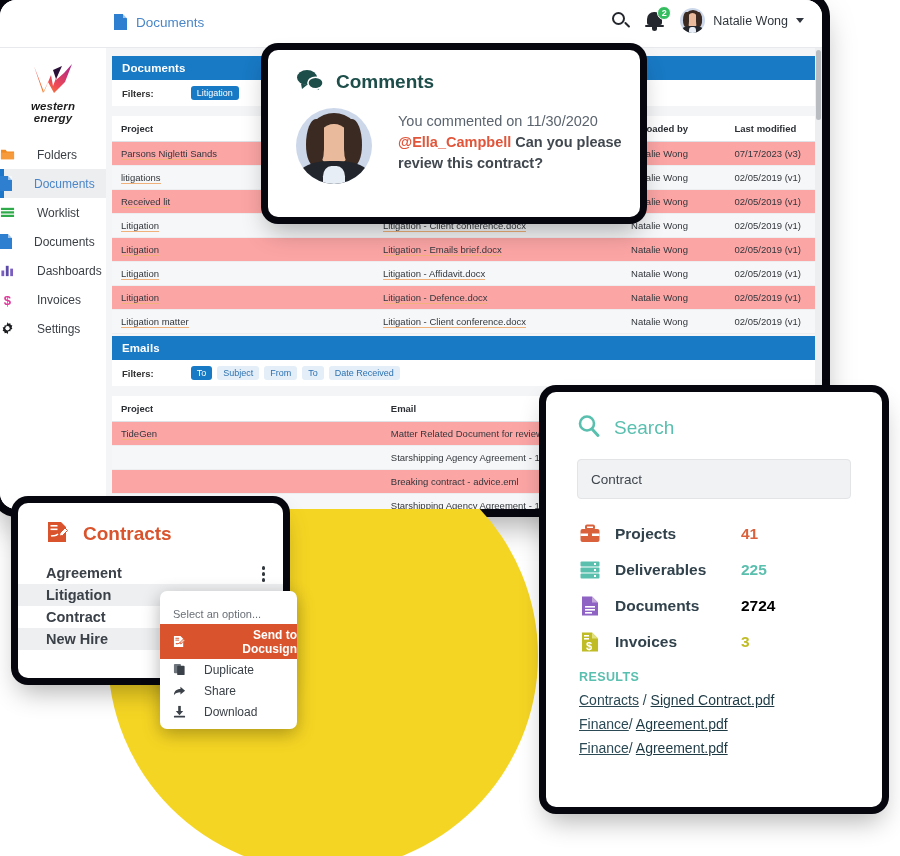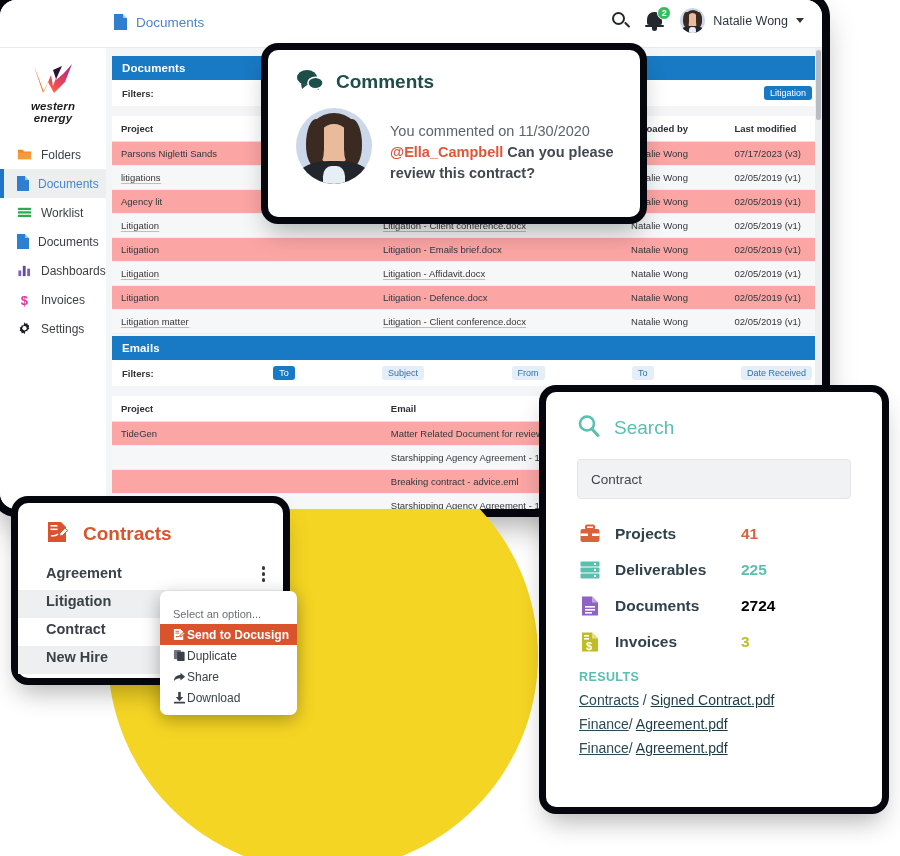--- a/index.html
+++ b/index.html
@@ -66,70 +66,70 @@
   .avatar .body { position:absolute; left:4%; bottom:-10%; width:92%; height:40%;
      background:#22262c; border-radius:44% 44% 0 0; }
   .avatar .shirt{ position:absolute; left:36%; bottom:-10%; width:28%; height:34%;
      background:#e8eef5; border-radius:40% 40% 0 0;}
 
   #app-body { display:flex; height:461px; }
   #sidebar { width:106px; flex:none; background:#fff; padding-top:10px; }
   #logo-wrap { text-align:center; padding:4px 0 16px;font-style:italic; }
   #logo-mark { width:44px; height:34px; margin:0 auto 4px; position:relative; }
   #logo-text { font-size:11.5px; line-height:12px; color:#1e1e1e; font-weight:600; letter-spacing:.1px;}
-  .nav-item { display:flex; align-items:center; gap:9px; height:29px; padding-left:17px;
+  .nav-item { display:flex; align-items:center; gap:22px; height:29px; 
               font-size:12px; color:#3a3f45; cursor:pointer; position:relative;}
   .nav-item.active { background:#eceef0; color:#4a86c8; }
   .nav-item.active:before{ content:""; position:absolute; left:0; top:0; bottom:0; width:4px; background:#1e76c8;}
   .nav-icon { width:15px; height:15px; flex:none; position:relative; }
 
   #content { flex:1; min-width:0; background:#f4f5f7; padding:8px 0 0 6px; position:relative;}
   .section-bar { background:#1879c4; color:#fff; font-size:11.5px; font-weight:bold;
                  padding:6px 10px; letter-spacing:.1px;}
   .filters-row { background:#fff; display:flex; align-items:center; gap:5px;
-                 padding:6px 10px; font-size:9.5px; color:#333;justify-content:space-between; }
+                 padding:6px 10px; font-size:9.5px; color:#333; }
   .filters-row .flabel{ font-weight:bold; margin-right:32px;}
   .chip { background:#e3eef8; color:#2d72b0; border-radius:3px; padding:2px 6px; font-size:9px; cursor:pointer;}
   .chip.on { background:#1879c4; color:#fff; }
   table.grid { width:100%; border-collapse:collapse; background:#fca5a5; table-layout:fixed;margin-top:10px;}
   table.grid th { text-align:left; font-size:9.5px; font-weight:bold; color:#2b2f34;
                   padding:7px 9px; border-bottom:1px solid #dfe2e6; background:#fff;}
   table.grid td { font-size:9.5px; color:#32363b; padding:6px 9px; border-bottom:1px solid #eceef0;}
   table.grid tbody tr:nth-child(even) { background:#f6f7f8; }
   td.link-cell span { border-bottom:1px solid #f0b27a; }
   .scrollbar-v { position:absolute; right:0; top:0; width:7px; height:100%; background:#eceef0;}
   .scrollbar-v .thumb{ position:absolute; left:1px; top:2px; width:5px; height:70px;
                        background:#b9bdc2; border-radius:3px;}
 
   
   #comments-card { left:268px; top:50px; width:372px; height:167px; }
   #comments-head { display:flex; align-items:center; gap:12px; padding:18px 0 0 28px;}
   #comments-title { font-size:19px; font-weight:bold; color:#1d4e4a; }
-  #comment-body { display:flex; gap:18px; padding:12px 14px 0 28px;align-items:flex-end; }
+  #comment-body { display:flex; gap:26px; padding:12px 14px 0 28px; }
   #comment-text { font-size:14.5px; color:#4c5560; line-height:21px; padding-top:3px;}
   #comment-meta { color:#5b646e; }
   #comment-mention { color:#e1553a; font-weight:bold; }
   #comment-msg { color:#41484f; font-weight:600;}
 
   
   #contracts-card { left:18px; top:503px; width:265px; height:175px; }
   #contracts-head { display:flex; align-items:center; gap:13px; padding:17px 0 0 28px;}
   #contracts-title { font-size:19px; font-weight:bold; color:#d9532c;}
   #contract-list { margin-top:14px; }
-  .contract-row { font-size:14.5px; font-weight:bold; color:#3b4148; padding:3px 0 9px 28px;}
+  .contract-row { font-size:14.5px; font-weight:bold; color:#3b4148; padding:3px 0 3px 28px;}
   .contract-row.alt { background:#eeeff0; }
   #kebab-btn { position:absolute; right:18px; top:63px; display:flex; flex-direction:column;
                gap:2.5px; cursor:pointer;}
   #kebab-btn span { width:3.5px; height:3.5px; background:#31373d; border-radius:50%;}
 
   
   #option-menu { position:absolute; left:160px; top:591px; width:137px; background:#fff;
                  border-radius:7px; box-shadow:0 5px 18px rgba(0,0,0,.30); padding:6px 0 7px;}
   #menu-head { font-size:11px; color:#6a7077; padding:3px 0 4px 13px;margin-top:8px;}
-  .menu-item { display:flex; align-items:center; gap:1px; font-size:12px; color:#3b4148;
+  .menu-item { display:flex; align-items:center; gap:18px; font-size:12px; color:#3b4148;
                padding:3.5px 0 3.5px 13px; cursor:pointer;text-align:right;}
   .menu-item.sel { background:#d9532c; color:#fff; font-weight:bold;}
   .mi-icon { width:13px; height:13px; flex:none; position:relative;}
 
   
   #search-card { left:546px; top:392px; width:336px; height:415px; }
   #search-head { display:flex; align-items:center; gap:13px; padding:22px 0 0 31px;}
   #search-title { font-size:19px; font-weight:normal; color:#59bfae;}
   #search-field { margin:17px 31px 0; height:40px; background:#f1f2f3; border:1px solid #e2e4e6;
                   border-radius:4px; display:flex; align-items:center; padding:0 13px;
@@ -312,21 +312,21 @@
                 <td>Natalie Wong</td>
                 <td>07/17/2023 (v3)</td>
               </tr>
             <tr>
                 <td class="link-cell"><span>litigations</span></td>
                 <td class="link-cell"><span>Litigation - Letter of instruction.docx</span></td>
                 <td>Natalie Wong</td>
                 <td>02/05/2019 (v1)</td>
               </tr>
             <tr>
-                <td class="link-cell"><span>Agency lit</span></td>
+                <td class="link-cell"><span>Received lit</span></td>
                 <td class="link-cell"><span>Litigation - Client conference.docx</span></td>
                 <td>Natalie Wong</td>
                 <td>02/05/2019 (v1)</td>
               </tr>
             <tr>
                 <td class="link-cell"><span>Litigation</span></td>
                 <td class="link-cell"><span>Litigation - Client conference.docx</span></td>
                 <td>Natalie Wong</td>
                 <td>02/05/2019 (v1)</td>
               </tr>

